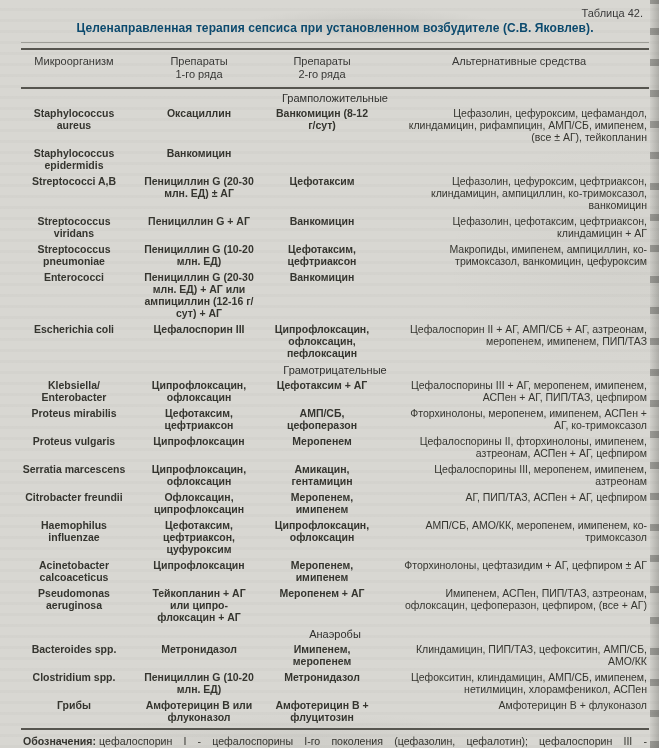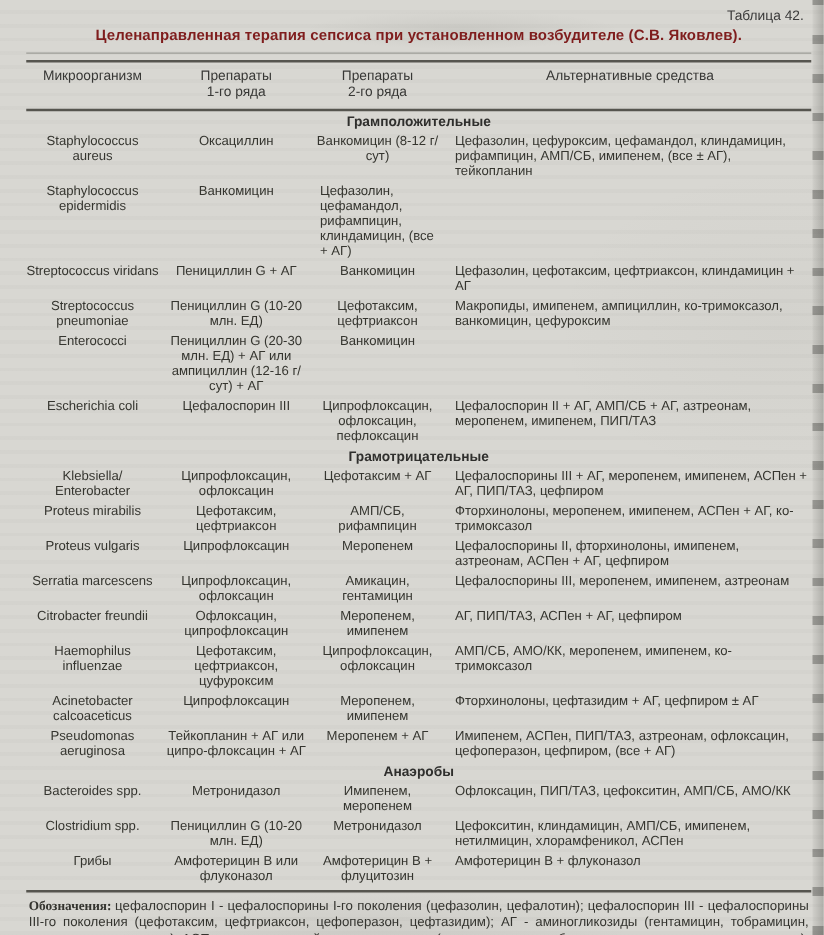--- a/index.html
+++ b/index.html
@@ -20,38 +20,38 @@
       repeating-linear-gradient(0deg, rgba(100,100,95,0.035) 0 3px, transparent 3px 11px);
   }
   .gutter {
     position:absolute; top:0; right:0; width:9px; height:100%;
     background:
       repeating-linear-gradient(0deg, rgba(62,62,58,0.38) 0 7px, transparent 7px 31px),
       linear-gradient(to left, rgba(90,90,85,0.32), rgba(90,90,85,0.06));
   }
   .page { position:relative; padding:0 10px 0 8px;margin-left:13px; }
   .table-label { text-align:right; font-size:11px; color:#3a3a3a; padding:7px 6px 1px 0; }
-  .title { text-align:center; font-weight:700; font-size:12px; color:#7f1d1d; padding:1px 24px 7px; letter-spacing:.1px; }
+  .title { text-align:center; font-weight:700; font-size:12px; color:#0c4a6e; padding:1px 24px 7px; letter-spacing:.1px; }
   .thin-rule { height:1px; background:rgba(90,90,85,0.45); margin-bottom:5px; }
   .rule { height:2px; background:#56554f; }
-  .grid { display:grid; grid-template-columns:106px 112px 102px 1fr; column-gap:6px; }
+  .grid { display:grid; grid-template-columns:106px 112px 102px 1fr; column-gap:16px; }
   .hdr { padding:5px 0 6px; font-size:11px; line-height:13px; color:#383836; }
   .hdr .hc { text-align:center; white-space:pre-line; }
-  .section { text-align:center; font-weight:700; font-size:11px; color:#2f2f2d; padding:3px 0 1px; }
+  .section { text-align:center; font-weight:400; font-size:11px; color:#2f2f2d; padding:3px 0 1px; }
   .row { font-size:10.5px; line-height:12px; padding:2px 0; color:#35352f; }
-  .c1,.c2,.c3 { text-align:center; }
-  .c4 { text-align:left; padding-left:5px; padding-right:2px; }
+  .c1,.c2,.c3 { text-align:center;font-weight:bold; }
+  .c4 { text-align:right; padding-left:5px; padding-right:2px; }
   .footnote {
     border-top:2px solid #56554f;
     margin-top:3px;
     padding:5px 2px 4px;
     font-size:10.6px; line-height:13px;
     text-align:justify; color:#34342f;
   }
-  .fn-label { font-weight:700; margin-right:3px;font-family:Liberation Serif, serif; }
+  .fn-label { font-weight:700; margin-right:3px; }
 </style>
 </head>
 <body>
 
 <div class="texture"></div>
 <div class="gutter"></div>
 
 <div class="page">
 
   <div class="table-label">Таблица 42.</div>
@@ -75,21 +75,26 @@
       <div class="section">Грамположительные</div>
       <div class="grid row">
         <div class="c1">Staphylococcus aureus</div>
         <div class="c2">Оксациллин</div>
         <div class="c3">Ванкомицин (8-12 г/сут)</div>
         <div class="c4">Цефазолин, цефуроксим, цефамандол, клиндамицин, рифампицин, АМП/СБ, имипенем, (все ± АГ), тейкопланин</div>
       </div>
       <div class="grid row">
         <div class="c1">Staphylococcus epidermidis</div>
         <div class="c2">Ванкомицин</div>
-        <div class="c4">Цефазолин, цефамандол, рифампицин, клиндамицин, (все + АГ)</div>
+      </div>
+      <div class="grid row">
+        <div class="c1">Streptococci A,B</div>
+        <div class="c2">Пенициллин G (20-30 млн. ЕД) ± АГ</div>
+        <div class="c3">Цефотаксим</div>
+        <div class="c4">Цефазолин, цефуроксим, цефтриаксон, клиндамицин, ампициллин, ко-тримоксазол, ванкомицин</div>
       </div>
       <div class="grid row">
         <div class="c1">Streptococcus viridans</div>
         <div class="c2">Пенициллин G + АГ</div>
         <div class="c3">Ванкомицин</div>
         <div class="c4">Цефазолин, цефотаксим, цефтриаксон, клиндамицин + АГ</div>
       </div>
       <div class="grid row">
         <div class="c1">Streptococcus pneumoniae</div>
         <div class="c2">Пенициллин G (10-20 млн. ЕД)</div>
@@ -110,21 +115,21 @@
       <div class="section">Грамотрицательные</div>
       <div class="grid row">
         <div class="c1">Klebsiella/ Enterobacter</div>
         <div class="c2">Ципрофлоксацин, офлоксацин</div>
         <div class="c3">Цефотаксим + АГ</div>
         <div class="c4">Цефалоспорины III + АГ, меропенем, имипенем, АСПен + АГ, ПИП/ТАЗ, цефпиром</div>
       </div>
       <div class="grid row">
         <div class="c1">Proteus mirabilis</div>
         <div class="c2">Цефотаксим, цефтриаксон</div>
-        <div class="c3">АМП/СБ, рифампицин</div>
+        <div class="c3">АМП/СБ, цефоперазон</div>
         <div class="c4">Фторхинолоны, меропенем, имипенем, АСПен + АГ, ко-тримоксазол</div>
       </div>
       <div class="grid row">
         <div class="c1">Proteus vulgaris</div>
         <div class="c2">Ципрофлоксацин</div>
         <div class="c3">Меропенем</div>
         <div class="c4">Цефалоспорины II, фторхинолоны, имипенем, азтреонам, АСПен + АГ, цефпиром</div>
       </div>
       <div class="grid row">
         <div class="c1">Serratia marcescens</div>
@@ -154,21 +159,21 @@
         <div class="c1">Pseudomonas aeruginosa</div>
         <div class="c2">Тейкопланин + АГ или ципро-флоксацин + АГ</div>
         <div class="c3">Меропенем + АГ</div>
         <div class="c4">Имипенем, АСПен, ПИП/ТАЗ, азтреонам, офлоксацин, цефоперазон, цефпиром, (все + АГ)</div>
       </div>
       <div class="section">Анаэробы</div>
       <div class="grid row">
         <div class="c1">Bacteroides spp.</div>
         <div class="c2">Метронидазол</div>
         <div class="c3">Имипенем, меропенем</div>
-        <div class="c4">Офлоксацин, ПИП/ТАЗ, цефокситин, АМП/СБ, АМО/КК</div>
+        <div class="c4">Клиндамицин, ПИП/ТАЗ, цефокситин, АМП/СБ, АМО/КК</div>
       </div>
       <div class="grid row">
         <div class="c1">Clostridium spp.</div>
         <div class="c2">Пенициллин G (10-20 млн. ЕД)</div>
         <div class="c3">Метронидазол</div>
         <div class="c4">Цефокситин, клиндамицин, АМП/СБ, имипенем, нетилмицин, хлорамфеникол, АСПен</div>
       </div>
       <div class="grid row">
         <div class="c1">Грибы</div>
         <div class="c2">Амфотерицин В или флуконазол</div>

